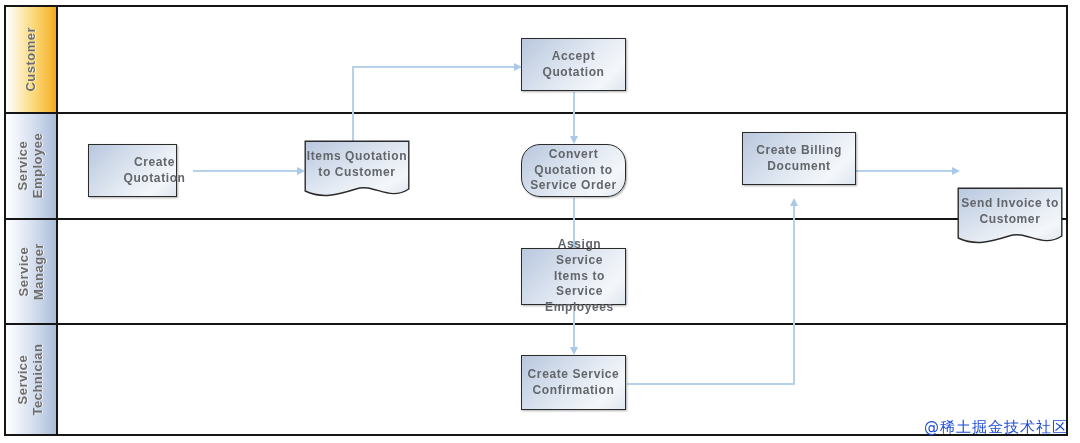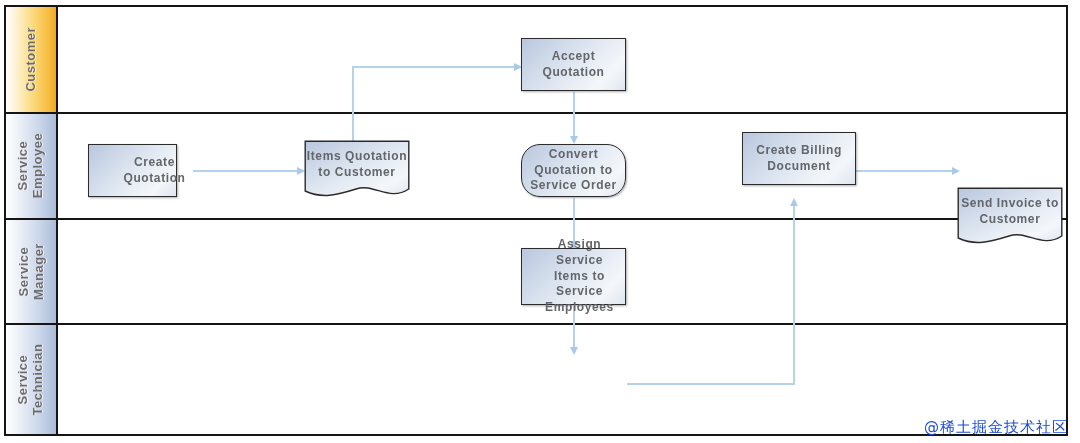--- a/index.html
+++ b/index.html
@@ -254,20 +254,24 @@
 Service Order</span>
   </div>
 
   <div class="node process" style="left:521px; top:248px; width:105px; height:57px;padding-left:12px;">
     <span>Assign Service
 Items to
 Service
 Employees</span>
   </div>
 
+  <div class="node process" style="left:521px; top:355px; width:105px; height:55px;">
+    <span>Create Service
+Confirmation</span>
+  </div>
 
   <div class="node process" style="left:742px; top:132px; width:114px; height:53px;">
     <span>Create Billing
 Document</span>
   </div>
 
   <div class="node document" style="left:957px; top:140px; width:106px; height:62px;margin-top:47px;">
     <svg class="doc-svg" viewBox="0 0 106 62" preserveAspectRatio="none">
       <defs>
         <linearGradient id="docgrad2" x1="0" y1="0" x2="1" y2="1">

